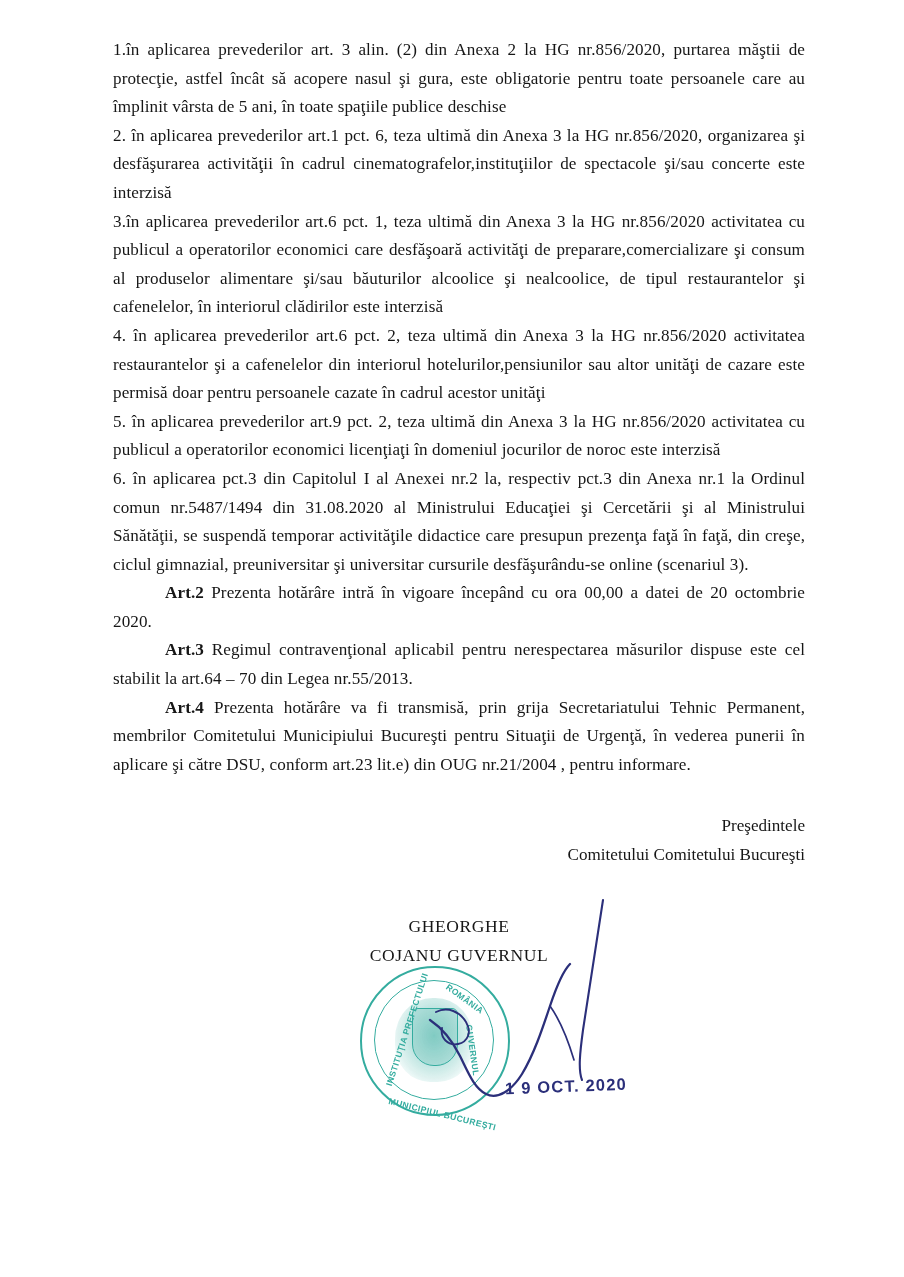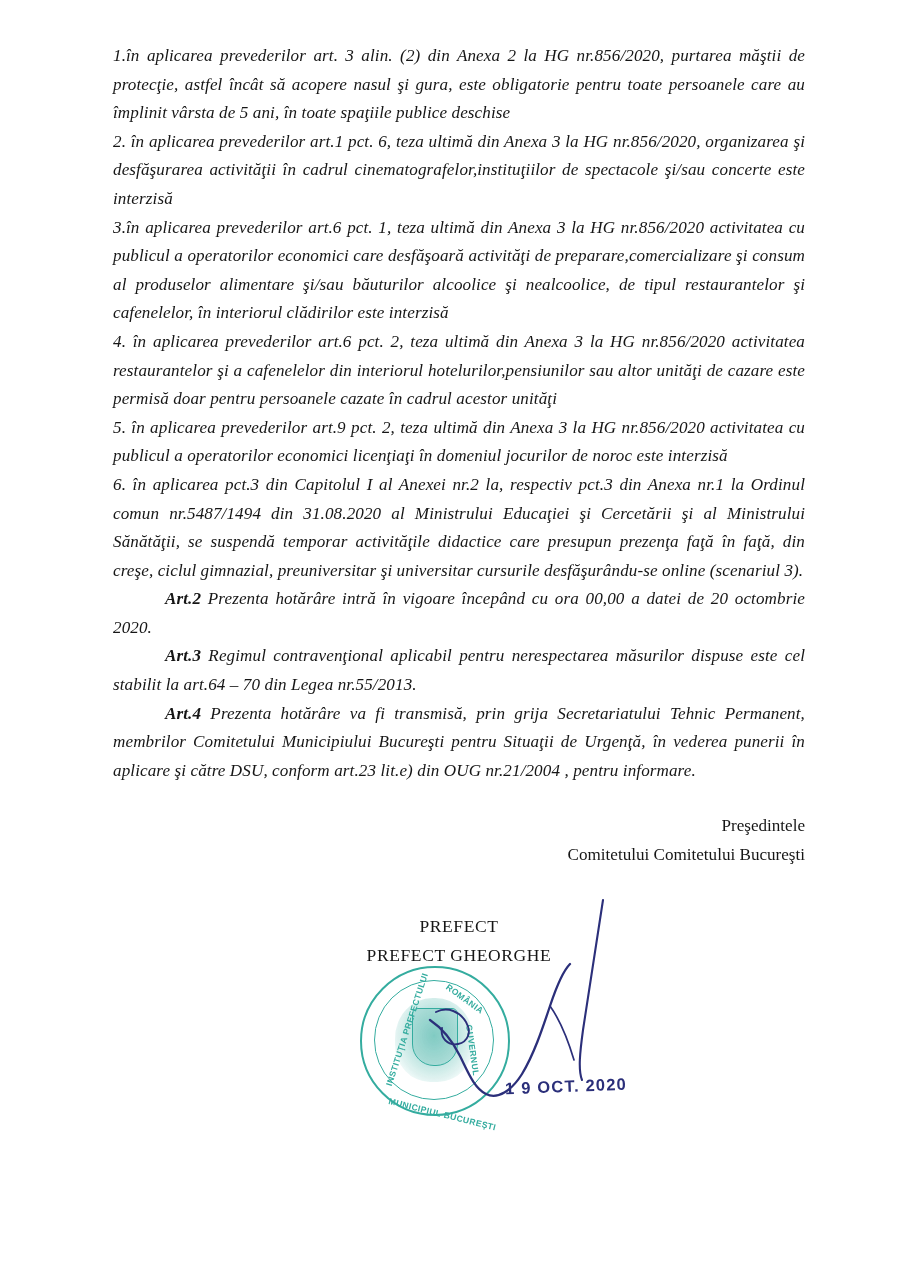--- a/index.html
+++ b/index.html
@@ -12,23 +12,22 @@
     width: 904px;
     height: 1277px;
     background: #ffffff;
     overflow: hidden;
     font-family: "Liberation Serif", serif;
     color: #161616;
   }
   .body-area {
     position: absolute;
     left: 113px;
-    top: 42px;
+    top: 36px;
     width: 692px;
-    font-style: italic;
   }
   p.para {
     margin: 0 0 0 0;
     font-size: 17.1px;
     line-height: 28.6px;
     text-align: justify;
     text-justify: inter-word;
     letter-spacing: 0.1px;
   }
   p.para.indent {
@@ -148,22 +147,22 @@
     <p class="para indent"><span class="bold">Art.3</span><span> Regimul contravenţional aplicabil pentru nerespectarea măsurilor dispuse este cel stabilit la art.64 – 70 din Legea nr.55/2013.</span></p>
     <p class="para indent"><span class="bold">Art.4</span><span> Prezenta hotărâre va fi transmisă, prin grija Secretariatului Tehnic Permanent, membrilor Comitetului Municipiului Bucureşti pentru Situaţii de Urgenţă, în vederea punerii în aplicare şi către DSU, conform art.23 lit.e) din OUG nr.21/2004 , pentru informare.</span></p>
   </div>
 
   <div class="signature-block">
     <div>Preşedintele</div>
     <div>Comitetului Comitetului Bucureşti</div>
   </div>
 
   <div class="prefect-line">
-    <div>PREFECT</div>
-    <div>PREFECT GHEORGHE</div>
+    <div>GHEORGHE</div>
+    <div>COJANU GUVERNUL</div>
   </div>
 
   <div class="stamp">
     <div class="inner-ring"></div>
     <div class="core"></div>
     <div class="crest"></div>
     <div class="stamp-text">
       <span style="left:88px; top:14px; transform: rotate(36deg);">ROMÂNIA</span>
       <span style="left:22px; top:116px; transform: rotate(-72deg);">INSTITUŢIA PREFECTULUI</span>
       <span style="left:112px; top:56px; transform: rotate(82deg);">GUVERNUL</span>

